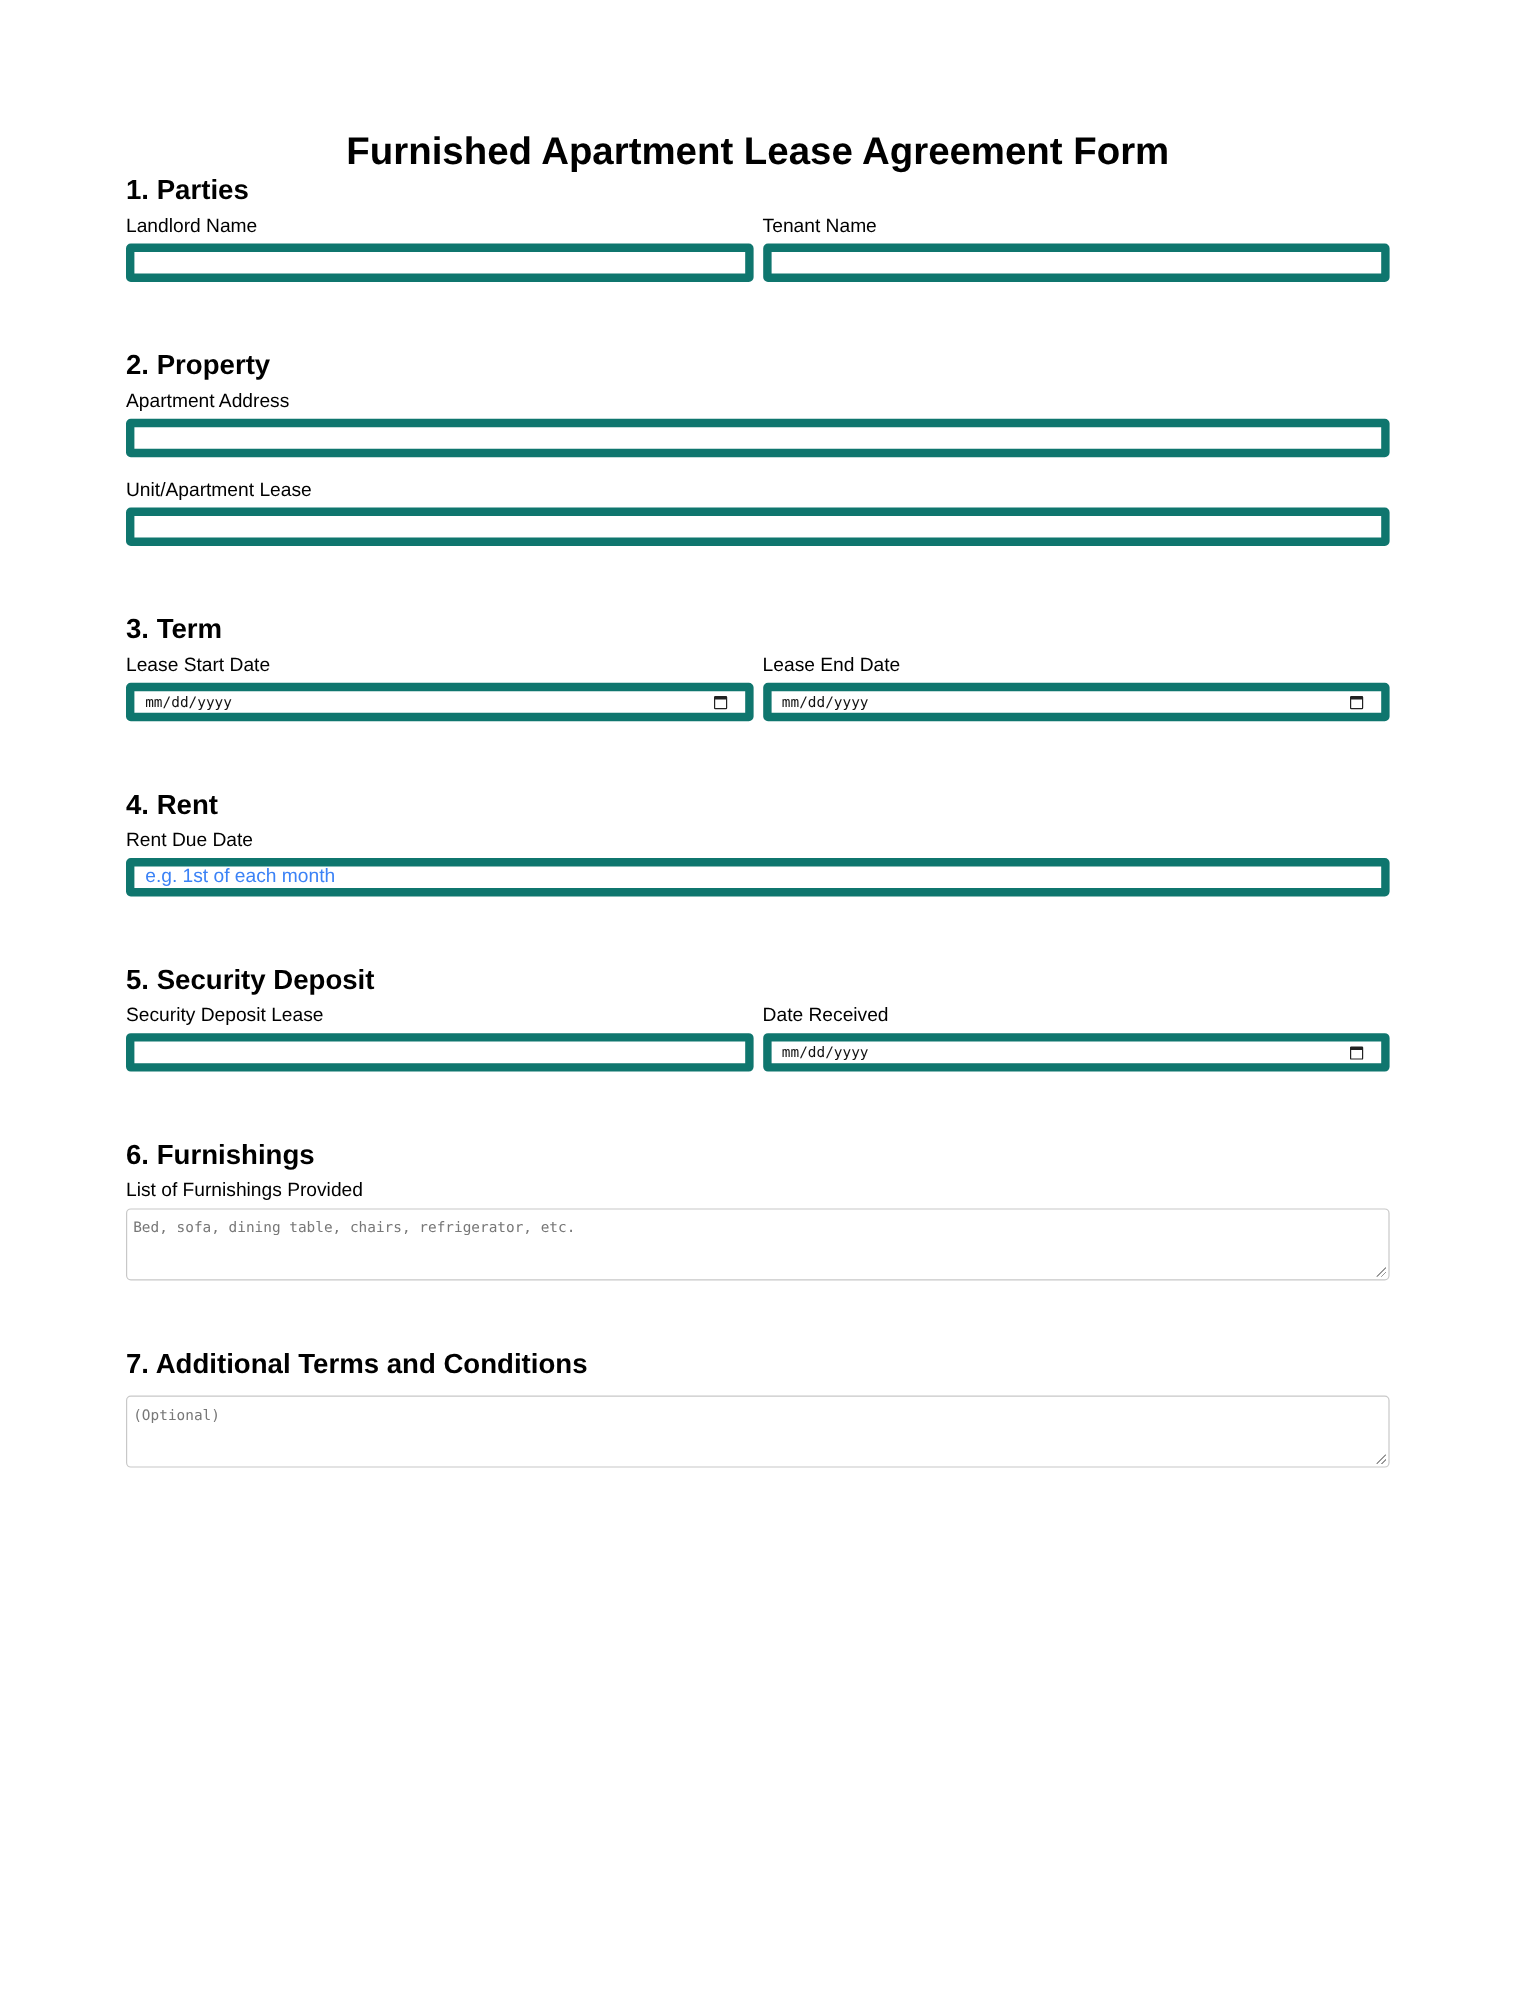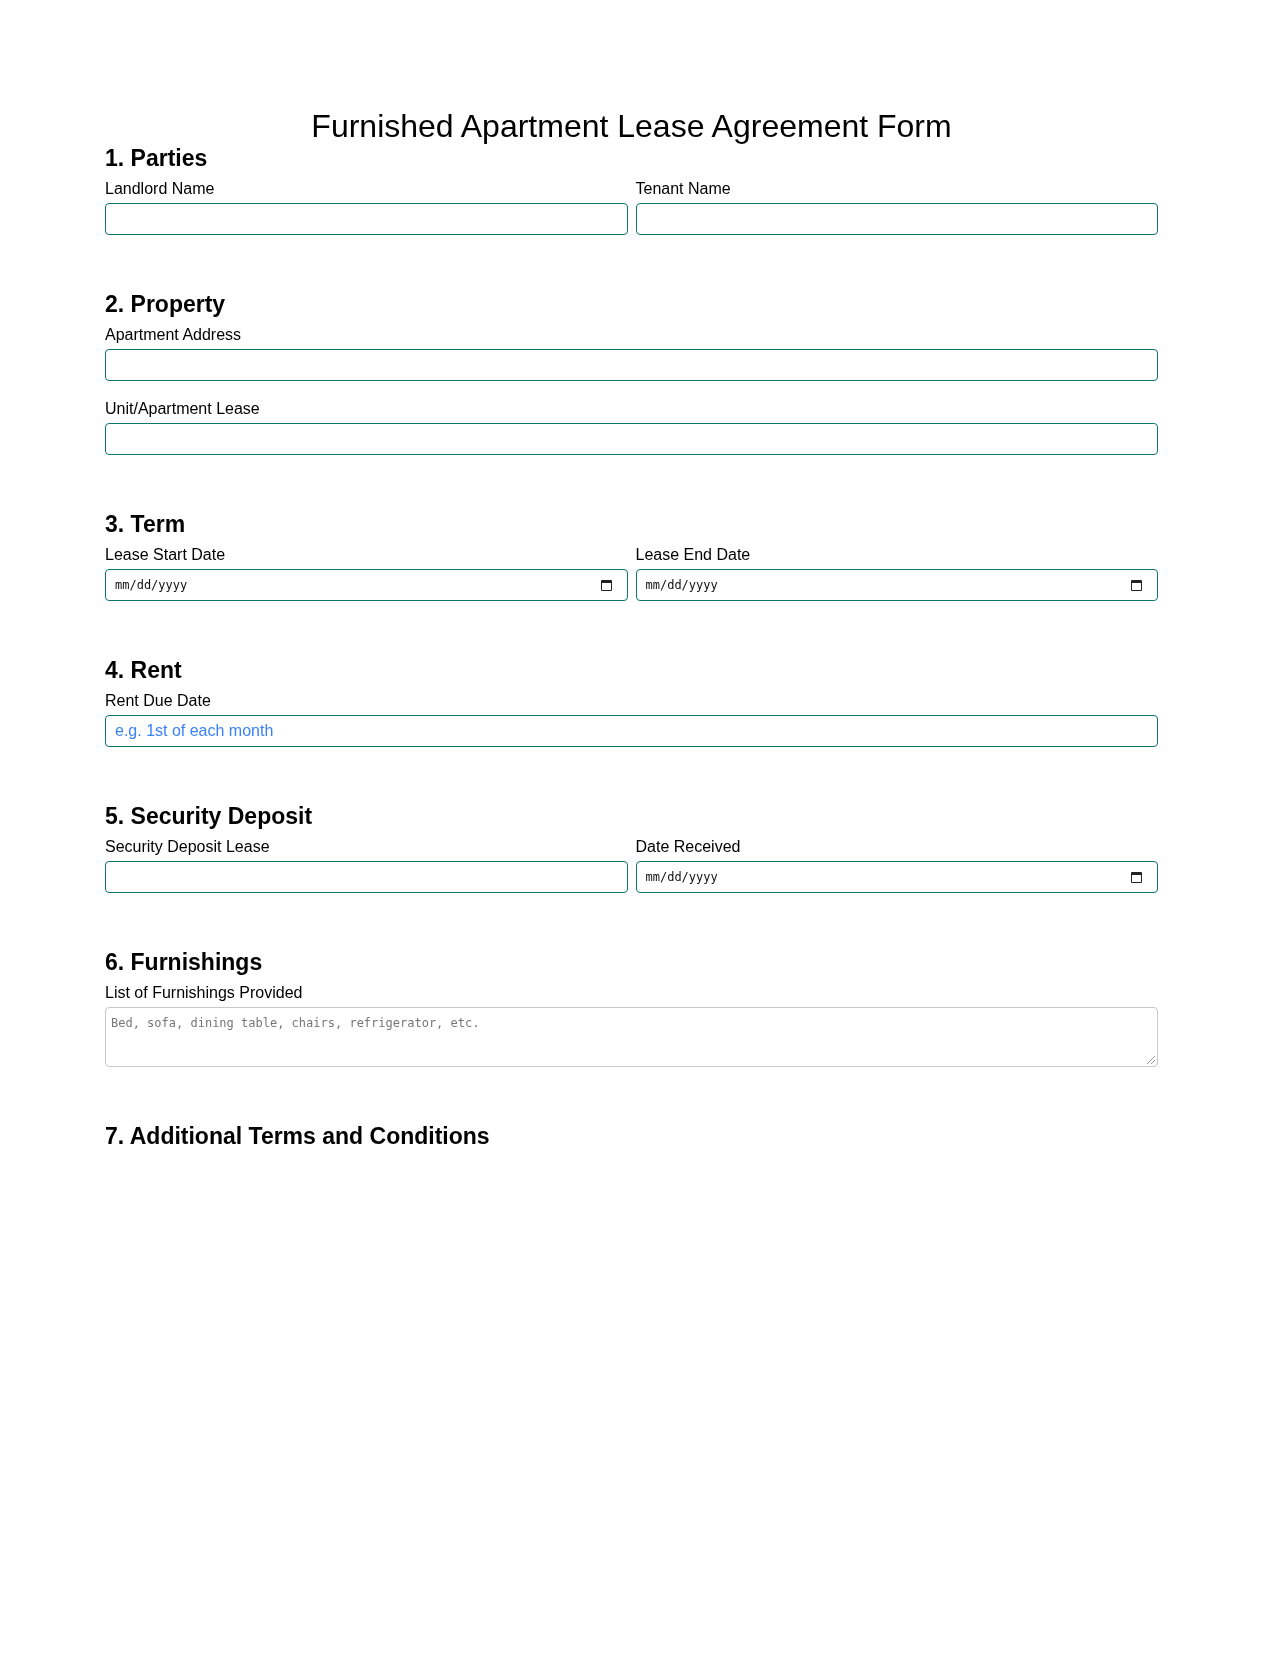--- a/index.html
+++ b/index.html
@@ -5,35 +5,35 @@
   * { box-sizing: border-box; }
   html, body { margin: 0; padding: 0; background: #ffffff; }
   body {
     width: 1263px; height: 1671px;
     font-family: "Liberation Sans", sans-serif;
     color: #000;
   }
   .page { position: relative; padding: 0 105px; }
   h1 {
     margin: 0; padding-top: 107px;
-    font-size: 32px; font-weight: normal; text-align: center;
+    font-size: 32px; font-weight: bold; text-align: center;
     line-height: 38px; height: 145px;
   }
   .section { margin: 0; }
   h2 {
     font-size: 23px; font-weight: bold; margin: 0;
     line-height: 26px; height: 32px;
   }
   .row { display: flex; gap: 8px; }
   .field { flex: 1; display: flex; flex-direction: column; }
   label {
     font-size: 16px; line-height: 18px; margin-top: 3px; margin-bottom: 5px;
   }
   .input {
-    width: 100%; height: 32px; border: 1px solid #0f766e; border-radius: 4px;
+    width: 100%; height: 32px; border: 7px solid #0f766e; border-radius: 4px;
     font-family: "Liberation Sans", sans-serif; font-size: 16px;
     padding: 0 9px; display: flex; align-items: center; background: #fff;
   }
   .input.ph { color: #3b82f6; }
   .date {
     justify-content: space-between;
     font-family: "DejaVu Sans Mono", monospace; font-size: 12px; color: #111;
   }
   .cal {
     width: 11px; height: 11px; border: 1.5px solid #222; border-top-width: 3px;
@@ -143,14 +143,18 @@
       <div class="textarea">
         <span>Bed, sofa, dining table, chairs, refrigerator, etc.</span>
         <span class="grip"></span>
       </div>
     </div>
   </div>
   <div class="sec-gap"></div>
 
   <div class="section">
     <h2 style="margin-bottom:8px;">7. Additional Terms and Conditions</h2>
+    <div class="textarea">
+      <span>(Optional)</span>
+      <span class="grip"></span>
+    </div>
   </div>
 </div>
 
 </body></html>

